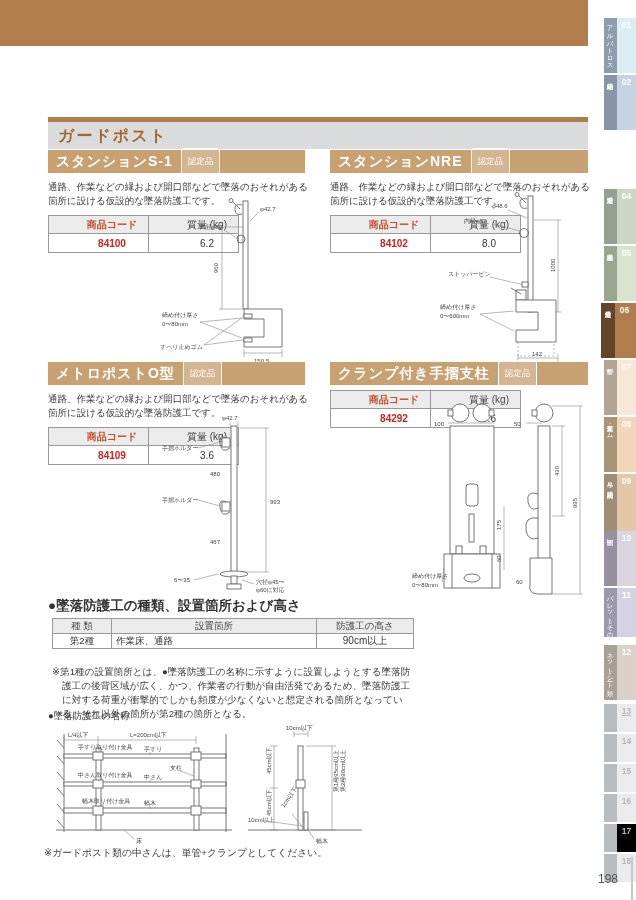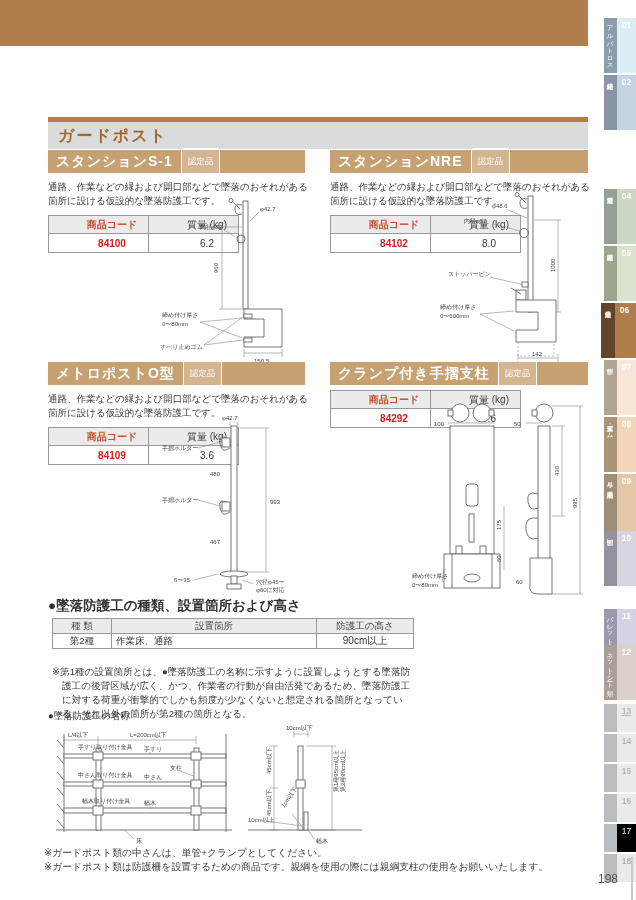--- a/index.html
+++ b/index.html
@@ -124,21 +124,21 @@
         <span class="panel" style="background: rgb(226, 200, 168);">
           <b>09</b>
         </span>
       </div>
       <div class="tab" style="top: 531px; height: 55px;">
         <span class="strip" style="background: rgb(151, 145, 159);">仮囲い</span>
         <span class="panel" style="background: rgb(217, 212, 221);">
           <b>10</b>
         </span>
       </div>
-      <div class="tab" style="top: 609px; height: 49px;">
+      <div class="tab" style="top: 588px; height: 49px;">
         <span class="strip" style="background: rgb(156, 152, 174);">パレット・その他資材</span>
         <span class="panel" style="background: rgb(212, 211, 227);">
           <b>11</b>
         </span>
       </div>
       <div class="tab" style="top: 645px; height: 55px;">
         <span class="strip" style="background: rgb(168, 159, 151);">ネット・シート類</span>
         <span class="panel" style="background: rgb(217, 209, 202);">
           <b>12</b>
         </span>
@@ -474,17 +474,16 @@
     <line class="dim" x1="254" y1="24" x2="284" y2="24"></line>
         <line class="dim" x1="258" y1="108" x2="284" y2="108"></line>
     <text x="286" y="70" transform="rotate(-90 286 70)">第1種95cm以上</text>
     <text x="293" y="70" transform="rotate(-90 293 70)">第2種90cm以上</text>
     <text x="264" y="121">幅木</text>
     <line class="dim" x1="262" y1="117" x2="255" y2="106"></line>
     </g>
   </svg>
 
   <div class="fnote" style="top:847px;">※ガードポスト類の中さんは、単管+クランプとしてください。</div>
-  <div class="fnote" style="top:861px;">※ガードポスト類は防護柵を設置するための商品です。親綱を使用の際には親綱支柱の使用をお願いいたします。</div>
   <div class="pagenum">198</div>
   <div class="edge"></div>
 
 </div>
 
 </body></html>

